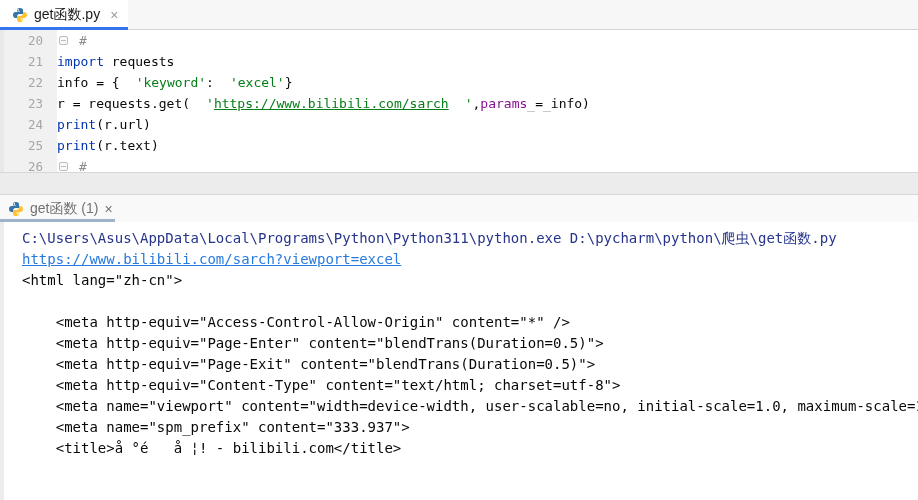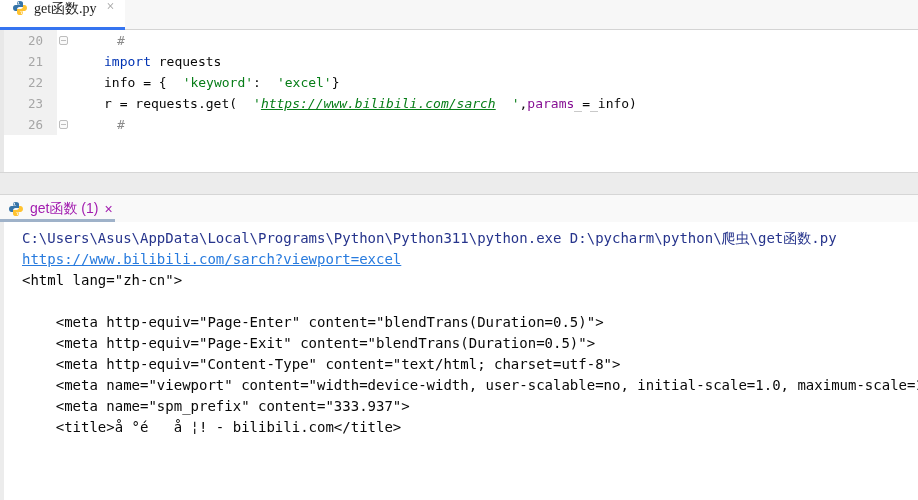--- a/index.html
+++ b/index.html
@@ -4,56 +4,56 @@
 <style>
   * { margin:0; padding:0; box-sizing:border-box; }
   html,body { width:918px; height:500px; overflow:hidden; background:#fff;
               font-family:"DejaVu Sans Mono","Liberation Mono",monospace; }
 
   .ide { width:918px; height:500px; display:flex; flex-direction:column; position:relative; }
 
   
   .tabbar { height:30px; background:#f7f7f7; border-bottom:1px solid #d4d4d4;
             display:flex; align-items:stretch; flex:0 0 auto; }
-  .tab { display:flex; gap:6px; padding:0 10px 0 12px;
+  .tab { display:flex; align-items:center; gap:6px; padding:0 10px 0 12px;
          background:#ffffff; position:relative; cursor:default;
-         font-family:Liberation Serif, serif; font-size:14px; color:#1a1a1a; }
+         font-family:Liberation Sans, sans-serif; font-size:14px; color:#1a1a1a; }
   .tab.active::after { content:""; position:absolute; left:0; right:0; bottom:-1px;
                        height:3px; background:var(--accent,#3574F0); }
   .tab .close { color:#9a9a9a; font-size:14px; margin-left:4px; line-height:1; }
   .pyicon { width:16px; height:16px; flex:0 0 auto; }
 
   
   .editor { height:142px; background:#ffffff; position:relative; overflow:hidden; flex:0 0 auto;
             border-left:4px solid #e8e8e8; }
-  .eline { display:flex; height:21px; line-height:21px; font-size:13px; white-space:pre; position:relative;gap:38px; }
+  .eline { display:flex; height:21px; line-height:21px; font-size:13px; white-space:pre; position:relative; }
   .gut { width:53px; flex:0 0 auto; background:#f1f1f1; color:#a6a6a6; text-align:right;
          padding-right:14px; font-size:12.5px; }
-  .code { padding-left:9px; color:#080808; }
+  .code { color:#080808; }
   .fold { position:absolute; left:55px; top:6px; width:9px; height:9px;
           border:1px solid #bdbdbd; border-radius:2px; background:#fafafa; }
   .fold::after { content:""; position:absolute; left:1px; right:1px; top:3px; height:1px; background:#bdbdbd; }
   .eline.folded .code { padding-left:22px; }
 
   .tok-kw { color:var(--kw,#0033B3); }
   .tok-plain { color:#080808; }
   .tok-str { color:var(--str,#067D17);margin-left:16px; }
-  .tok-url { color:var(--str,#067D17); text-decoration:underline;font-style:italic; }
+  .tok-url { color:var(--str,#067D17); text-decoration:underline; }
   .tok-param { color:var(--param,#871094); }
   .tok-comment { color:var(--comment,#8c8c8c); }
   .tok-weak { border-bottom:1px solid #c9c9c9; }
 
   
   .strip { height:22px; background:#ececec; border-top:1px solid #d6d6d6; flex:0 0 auto; }
 
   
   .ctabbar { height:28px; background:#f9f9f9; border-top:1px solid #d6d6d6;
              display:flex; align-items:stretch; flex:0 0 auto; }
   .ctab { display:flex; align-items:center; gap:6px; padding:0 8px 0 8px; position:relative;
-          font-family:"Liberation Sans","DejaVu Sans",sans-serif; font-size:14px; color:#a21caf; }
+          font-family:"Liberation Sans","DejaVu Sans",sans-serif; font-size:14px; color:#737373; }
   .ctab::after { content:""; position:absolute; left:0; right:6px; bottom:0;
                  height:3px; background:#9fb2c9; }
 
   
   .console { flex:1 1 auto; background:#ffffff; overflow:hidden; padding:6px 0 0 0;
              border-left:4px solid #ececec; }
   .cline { height:21px; line-height:21px; font-size:14px; white-space:pre; padding-left:18px; color:#080808; }
   .cline.cmd { color:var(--cmd,#26348C); }
   .cline.link a { color:var(--link,#287BDE); text-decoration:underline; cursor:pointer; }
 </style>
@@ -73,20 +73,22 @@
       <span>get函数.py</span>
       <span class="close">×</span>
     </div>
   </div>
 
   <div class="editor" id="editor">
       <div class="eline folded"><span class="gut">20</span><span class="fold"></span><span class="code"><span class="tok-comment">#</span></span></div>
       <div class="eline"><span class="gut">21</span><span class="code"><span class="tok-kw">import</span><span class="tok-plain"> requests</span></span></div>
       <div class="eline"><span class="gut">22</span><span class="code"><span class="tok-plain">info = {</span><span class="tok-str">'keyword'</span><span class="tok-plain">:</span><span class="tok-str">'excel'</span><span class="tok-plain">}</span></span></div>
       <div class="eline"><span class="gut">23</span><span class="code"><span class="tok-plain">r = requests.get(</span><span class="tok-str">'</span><span class="tok-url">https://www.bilibili.com/sarch</span><span class="tok-str">'</span><span class="tok-plain">,</span><span class="tok-param">params</span><span class="tok-weak"> </span><span class="tok-plain">=</span><span class="tok-weak"> </span><span class="tok-plain">info)</span></span></div>
+      <div class="eline"><span class="gut">24</span><span class="code"><span class="tok-kw">print</span><span class="tok-plain">(r.url)</span></span></div>
+      <div class="eline"><span class="gut">25</span><span class="code"><span class="tok-kw">print</span><span class="tok-plain">(r.text)</span></span></div>
       <div class="eline folded"><span class="gut">26</span><span class="fold"></span><span class="code"><span class="tok-comment">#</span></span></div>
     </div>
 
   <div class="strip"></div>
 
   <div class="ctabbar">
     <div class="ctab">
       <svg class="pyicon" viewBox="0 0 16 16">
         <path fill="#3674A8" d="M7.9 1C6 1 5 1.9 5 3.1V4.6h3.1v.5H3.6C2.1 5.1 1 6.3 1 8c0 1.7 1.1 3 2.6 3H5V9.4C5 8 6.1 7 7.5 7H11V3.1C11 1.9 9.8 1 7.9 1z"></path>
         <path fill="#FFC331" d="M8.1 15c1.9 0 2.9-.9 2.9-2.1V11.4H7.9v-.5h4.5c1.5 0 2.6-1.2 2.6-2.9 0-1.7-1.1-3-2.6-3H11v1.6C11 8 9.9 9 8.5 9H5v3.9C5 14.1 6.2 15 8.1 15z"></path>
@@ -96,20 +98,21 @@
       <span>get函数 (1)</span>
       <span class="close">×</span>
     </div>
   </div>
 
   <div class="console" id="console">
       <div class="cline cmd">C:\Users\Asus\AppData\Local\Programs\Python\Python311\python.exe D:\pycharm\python\爬虫\get函数.py</div>
       <div class="cline link"><a>https://www.bilibili.com/sarch?viewport=excel</a></div>
       <div class="cline out">&lt;html lang="zh-cn"&gt;</div>
       <div class="cline blank"></div>
+      <div class="cline out">    &lt;meta http-equiv="Access-Control-Allow-Origin" content="*" /&gt;</div>
       <div class="cline out">    &lt;meta http-equiv="Page-Enter" content="blendTrans(Duration=0.5)"&gt;</div>
       <div class="cline out">    &lt;meta http-equiv="Page-Exit" content="blendTrans(Duration=0.5)"&gt;</div>
       <div class="cline out">    &lt;meta http-equiv="Content-Type" content="text/html; charset=utf-8"&gt;</div>
       <div class="cline out">    &lt;meta name="viewport" content="width=device-width, user-scalable=no, initial-scale=1.0, maximum-scale=1.0, minimum-scale=1.0"&gt;</div>
       <div class="cline out">    &lt;meta name="spm_prefix" content="333.937"&gt;</div>
       <div class="cline out">    &lt;title&gt;å °é   å ¦! - bilibili.com&lt;/title&gt;</div>
     </div>
 
 </div>
 

